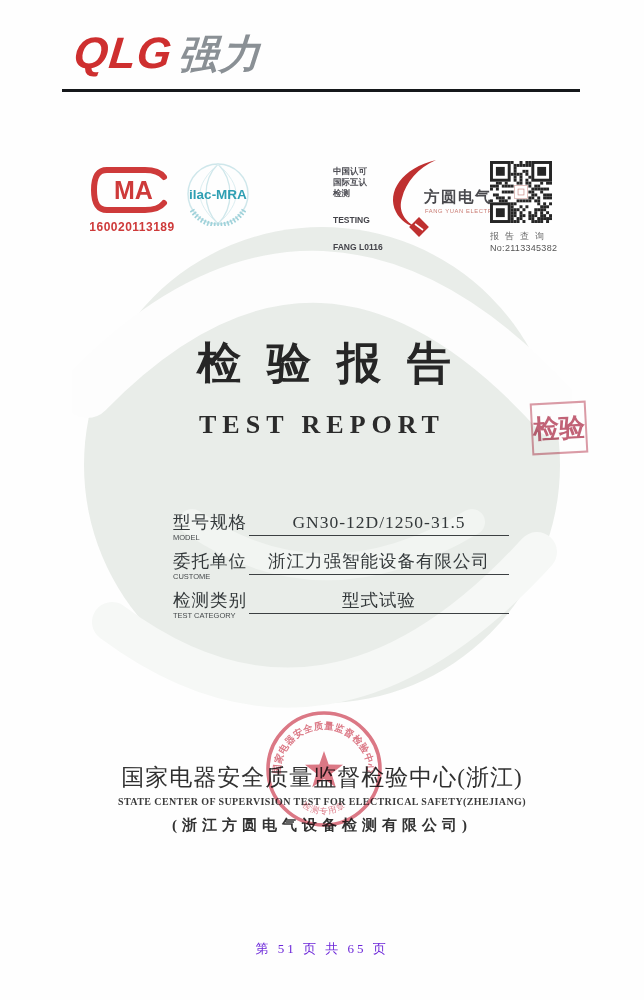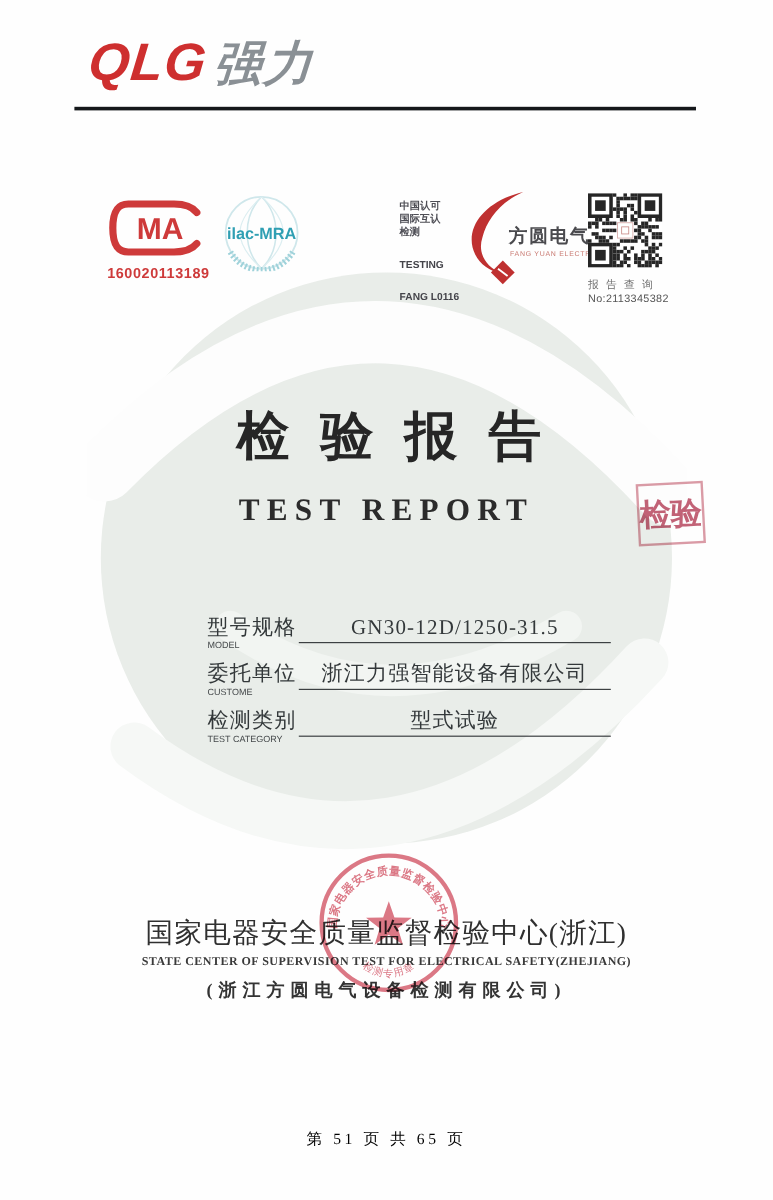--- a/index.html
+++ b/index.html
@@ -93,21 +93,21 @@
     position:absolute;left:0;top:796px;width:100%;text-align:center;
     font-size:10px;font-weight:bold;color:#3a3a3a;letter-spacing:0.4px;z-index:1;
   }
   .org-sub{
     position:absolute;left:0;top:816px;width:100%;text-align:center;
     font-size:15px;font-weight:bold;color:#333;letter-spacing:5px;z-index:1;
   }
   
   .footer{
     position:absolute;left:0;top:940px;width:100%;text-align:center;
-    font-size:13px;color:#000000;letter-spacing:3px;z-index:1;
+    font-size:13px;color:#6d28d9;letter-spacing:3px;z-index:1;
   }
 </style>
 </head>
 <body>
 
 <div class="page">
 
   <div class="watermark">
     <svg width="500" height="490" viewBox="0 0 500 490">
       <circle cx="250" cy="243" r="238" fill="#e9ede9"></circle>

